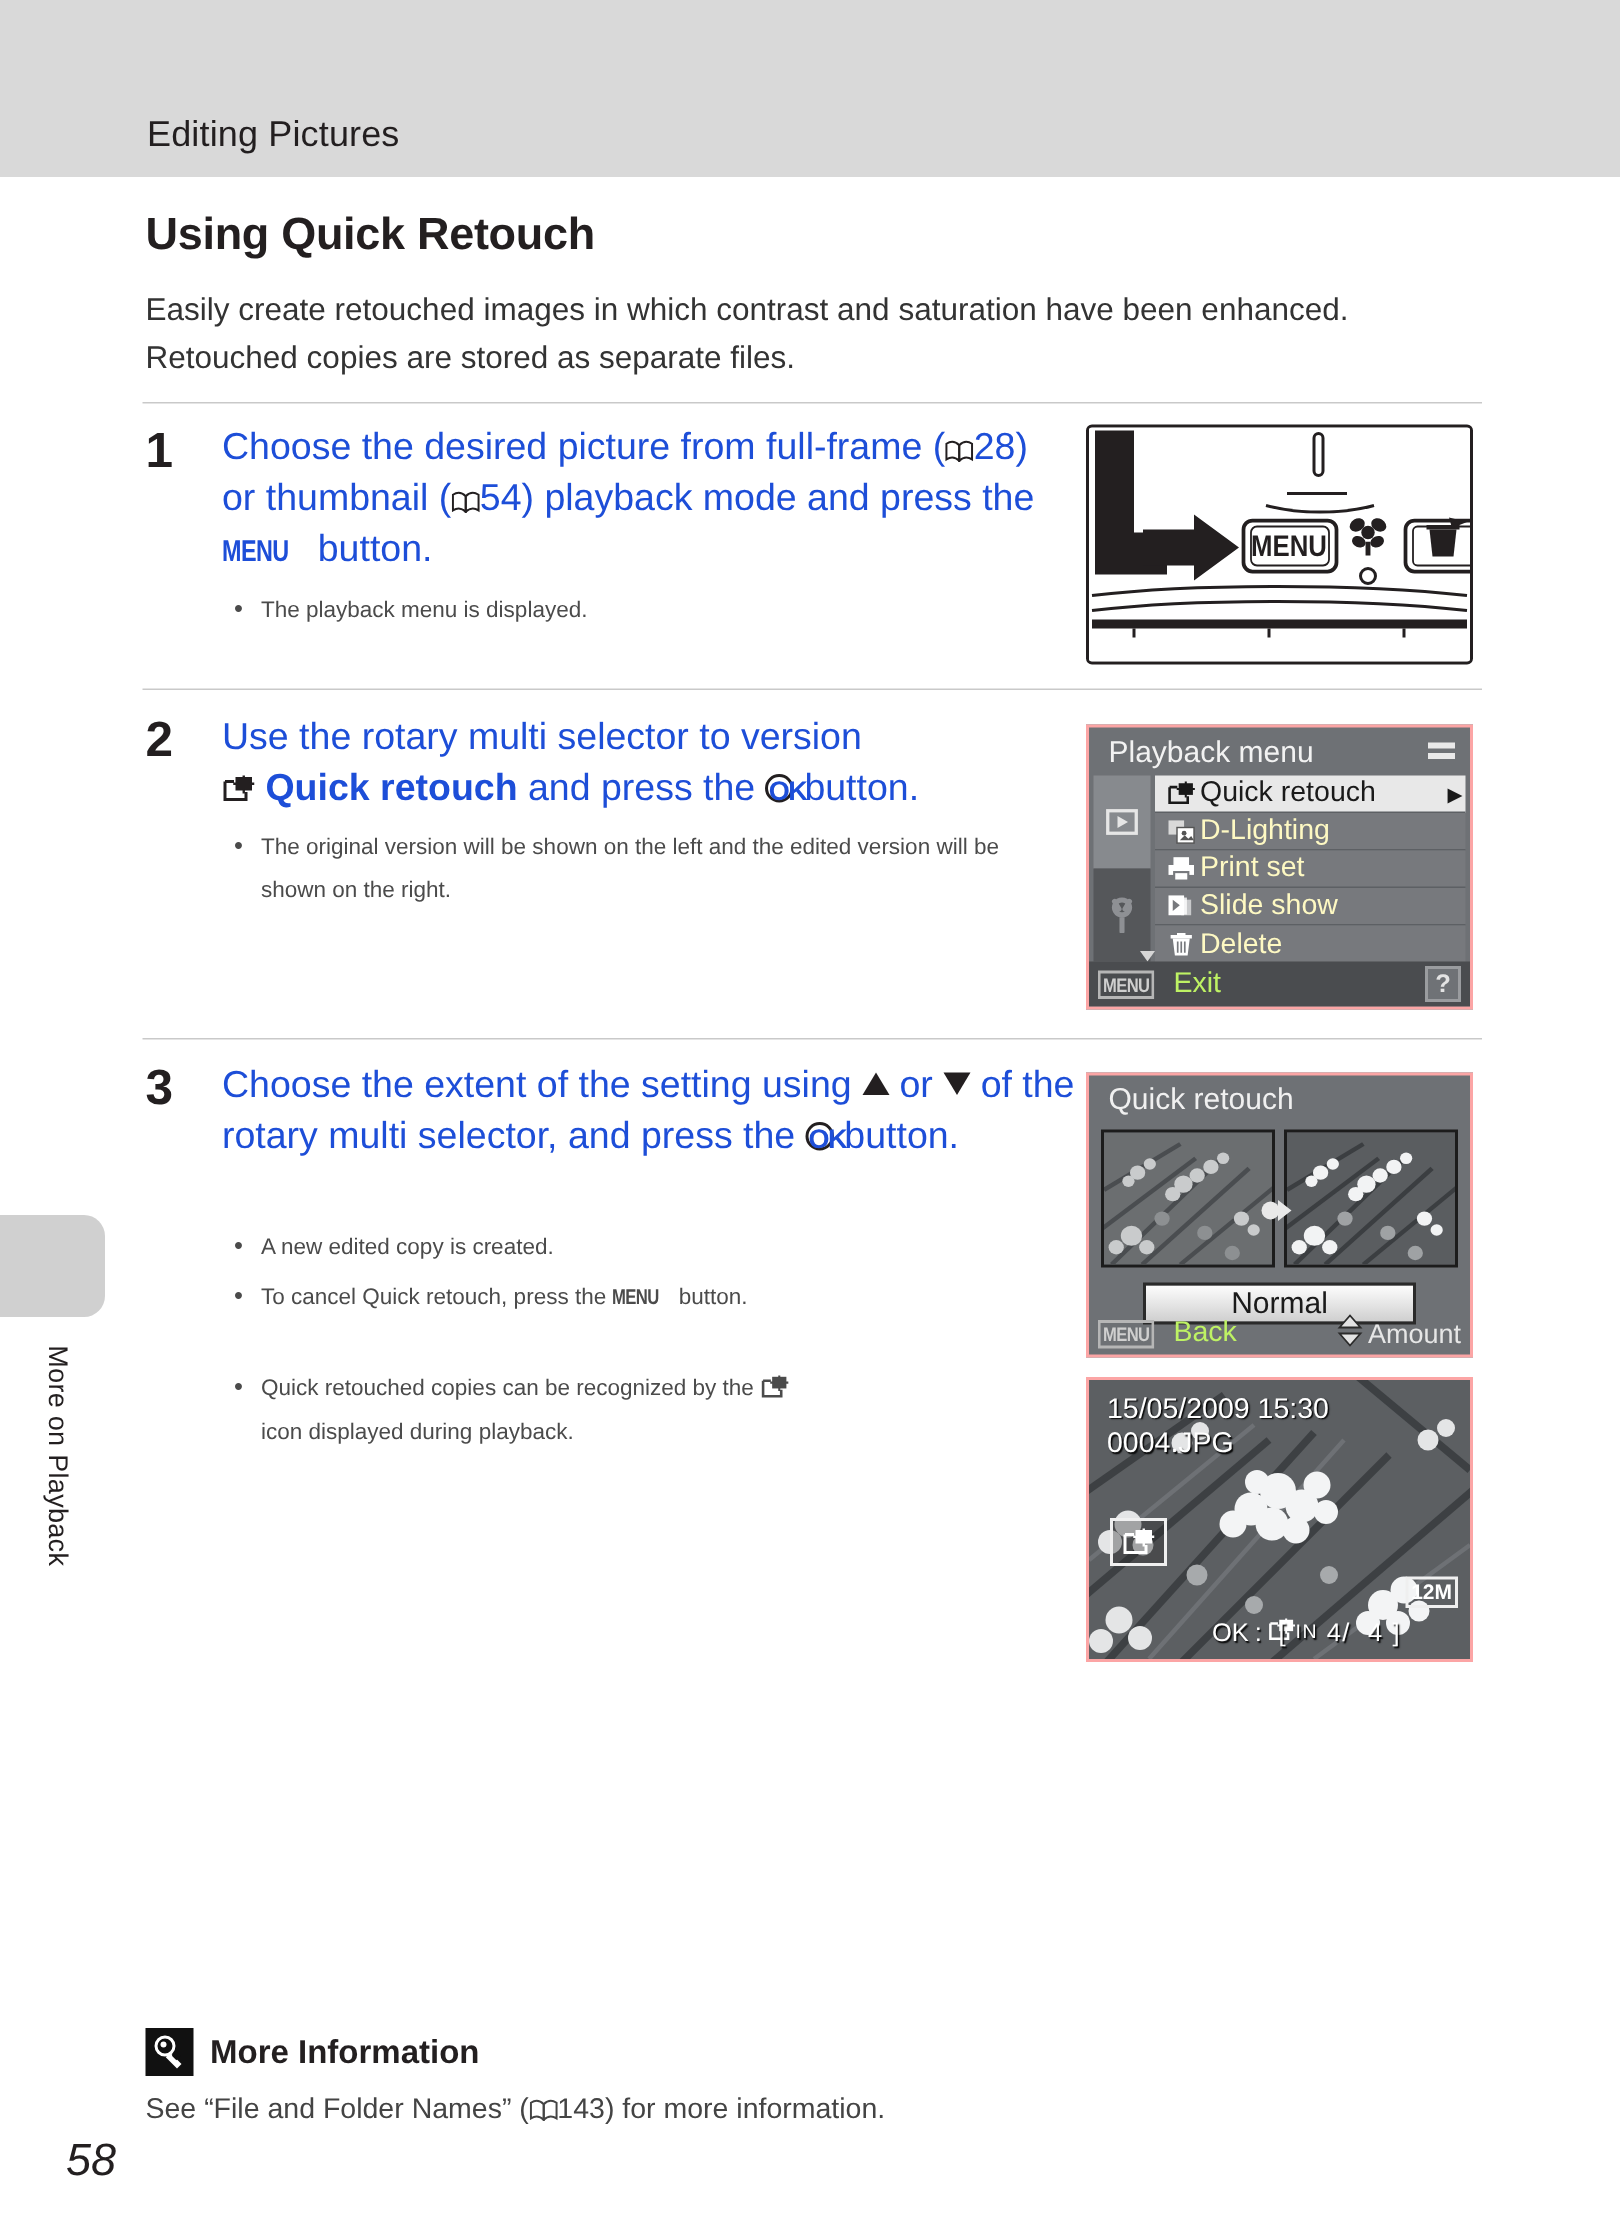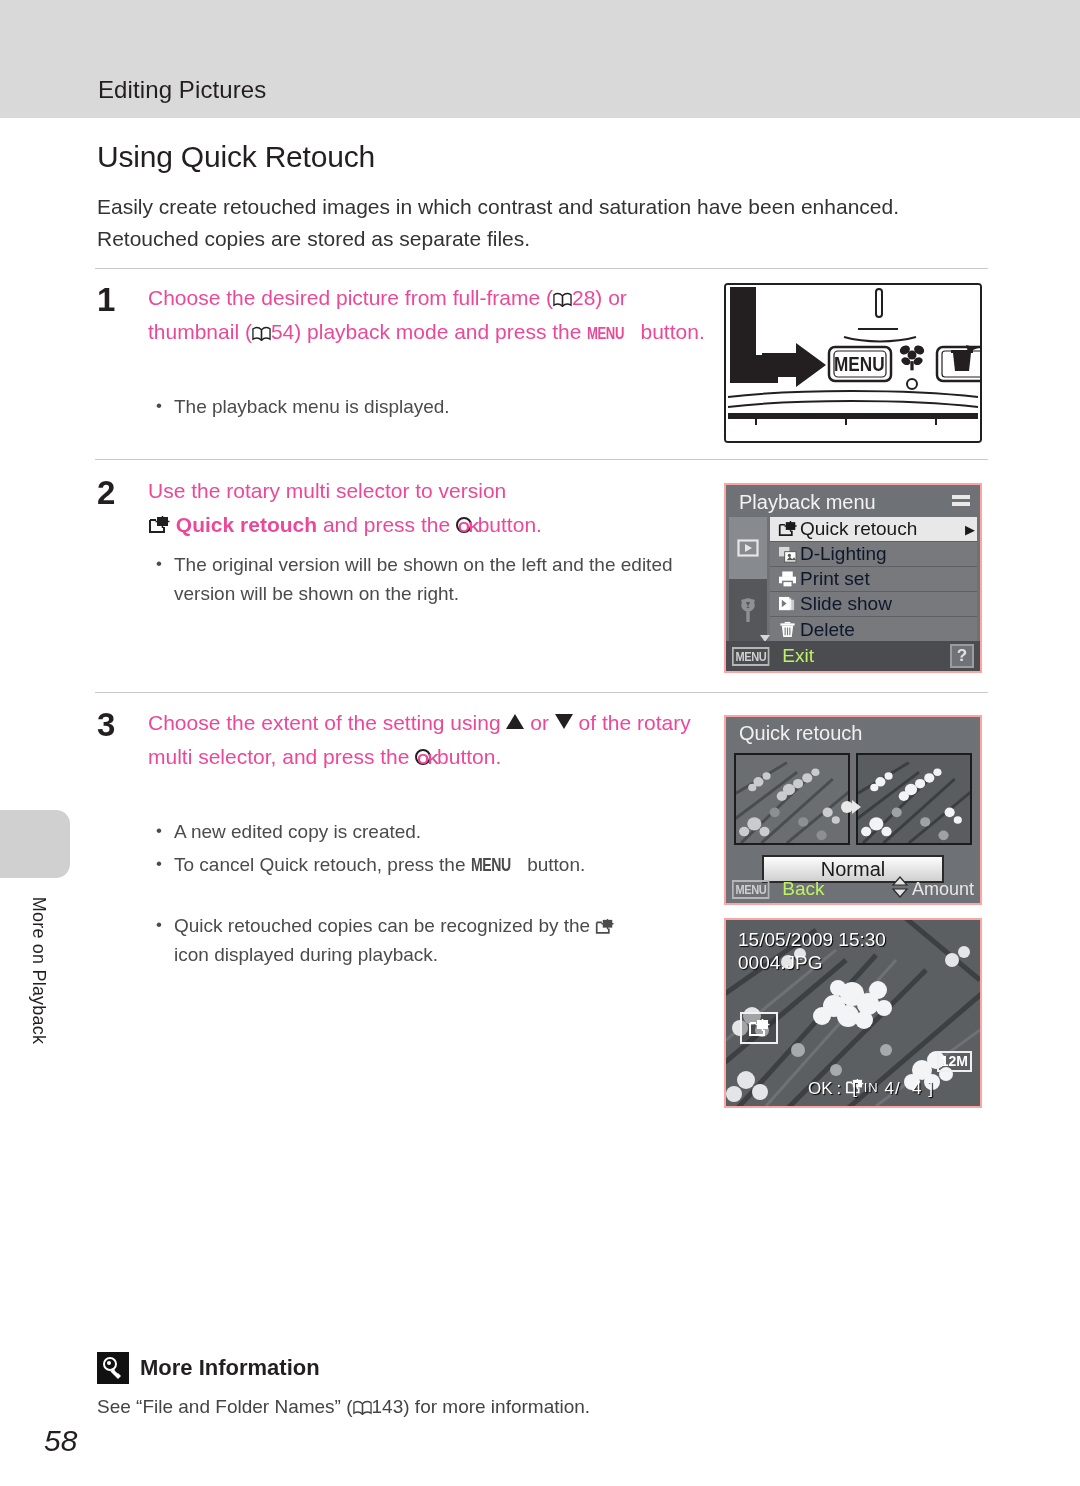--- a/index.html
+++ b/index.html
@@ -36,45 +36,45 @@
     white-space: nowrap;
   }
   .page-number {
     position: absolute; left: 44px; top: 1424px;
     font-size: 30px; font-style: italic; font-weight: 400; color: #231f20;
   }
 
   
   .title-main {
     position: absolute; left: 97px; top: 140px;
-    font-size: 30px; font-weight: 400; letter-spacing: -.2px;
+    font-size: 30px; font-weight: 700; letter-spacing: -.2px;
   }
   .intro {
     position: absolute; left: 97px; top: 191px; width: 830px;
     font-size: 21px; line-height: 32px; color: #333;
   }
 
   .rule {
     position: absolute; left: 95px; width: 893px; height: 1px;
     background: #c9c9c9;
   }
 
   
   .step-num {
     position: absolute; font-size: 33px; font-weight: 700; color:#231f20;
   }
   .step-head {
     position: absolute; width: 560px;
-    font-size: 21px; line-height: 34px; font-weight: 400; color:#ec4899;
+    font-size: 25px; line-height: 34px; font-weight: 400; color:#1d4ed8;
   }
   .step-head b { font-weight: 700; }
   .bullets { position: absolute; width: 560px; }
   .bullet {
     position: relative; padding-left: 26px;
-    font-size: 19px; line-height: 29px; color: #4b4b4b; margin-bottom: 4px;
+    font-size: 15px; line-height: 29px; color: #4b4b4b; margin-bottom: 4px;
   }
   .bullet:before {
     content: "\2022"; position: absolute; left: 8px; top: -1px;
     font-size: 17px; color: #4b4b4b;
   }
 
   
   .g-book { display:inline-block; width:19px; height:15px; vertical-align:-2px; margin-right:0px; }
   .g-menu {
     display: inline-block; font-family: "Liberation Sans", sans-serif;
@@ -125,21 +125,21 @@
     width: 38px; height: 62px; display:flex; align-items:center; justify-content:center;
   }
   .tab.active { background: #878a8e; }
   .tab.idle { background: #55575a; }
 
   .menu-list {
     position: absolute; left: 44px; top: 32px; right: 3px;
   }
   .menu-item {
     height: 25px; display: flex; align-items: center;
-    background: #77797d; color: #0f172a; font-size: 19px;
+    background: #77797d; color: #fef9c3; font-size: 19px;
     border-bottom: 1px solid #5d6064; padding-left: 4px;
   }
   .menu-item.sel { background: #e8e8e8; color: #1a1a1a; }
   .menu-item .mi-icon { width: 26px; display:flex; align-items:center; justify-content:center; }
   .menu-item .mi-label { flex: 1; }
   .menu-item .mi-caret { width: 14px; text-align:center; font-size: 13px; }
   .menu-footer {
     position: absolute; left: 0; right: 0; bottom: 0; height: 30px;
     background: #4a4c4f; display:flex; align-items:center; padding: 0 6px;
   }

